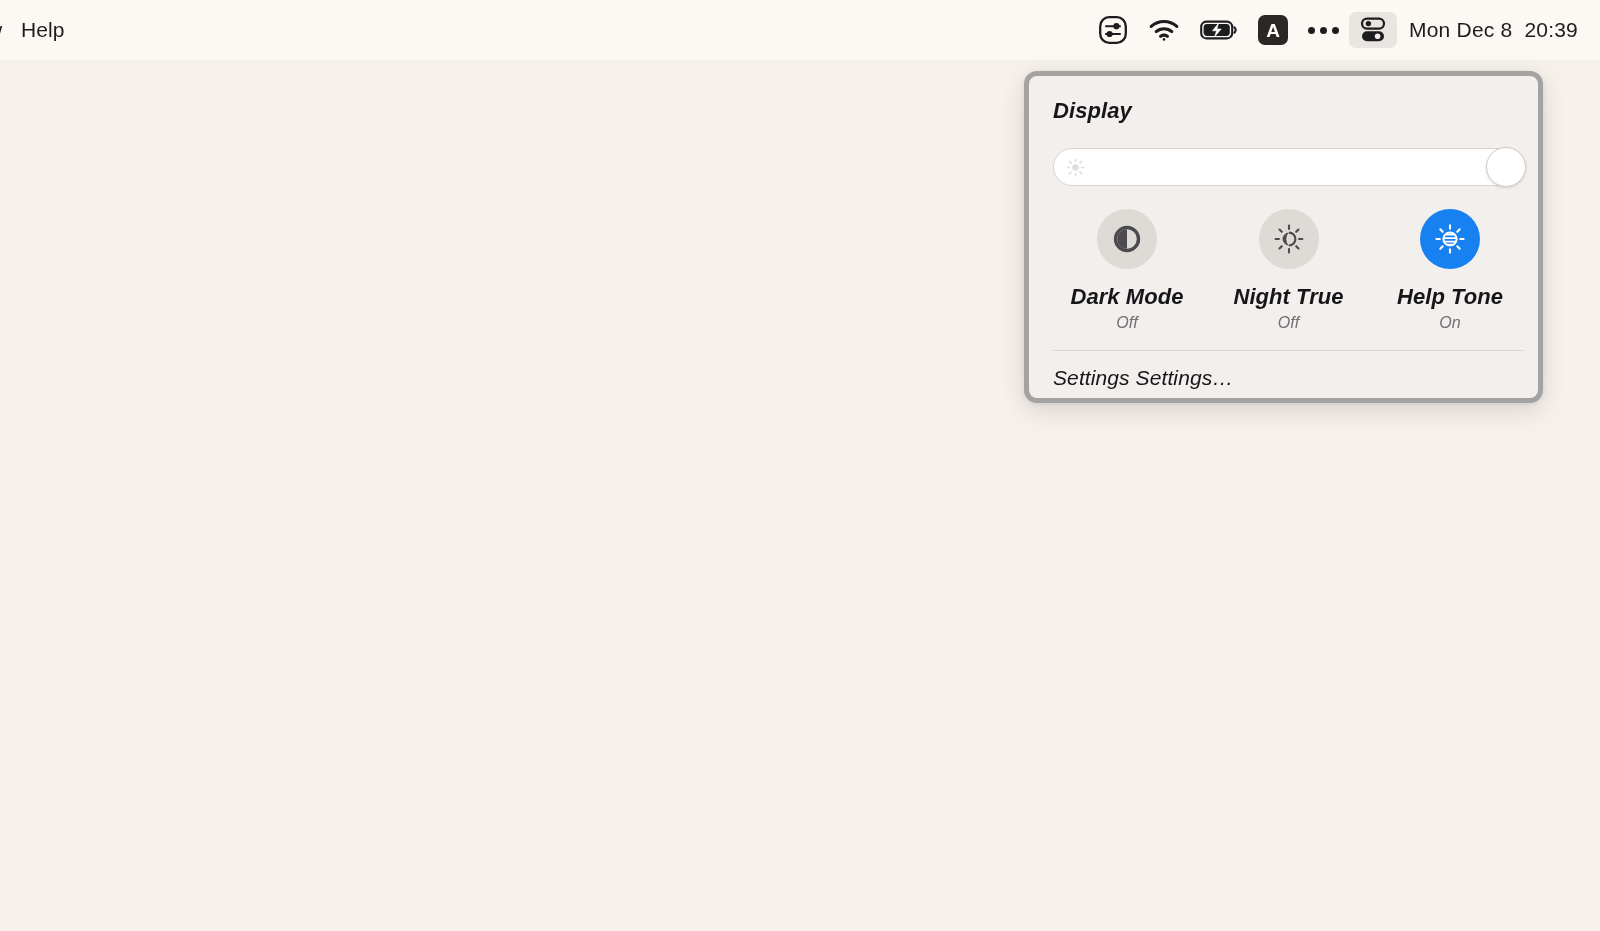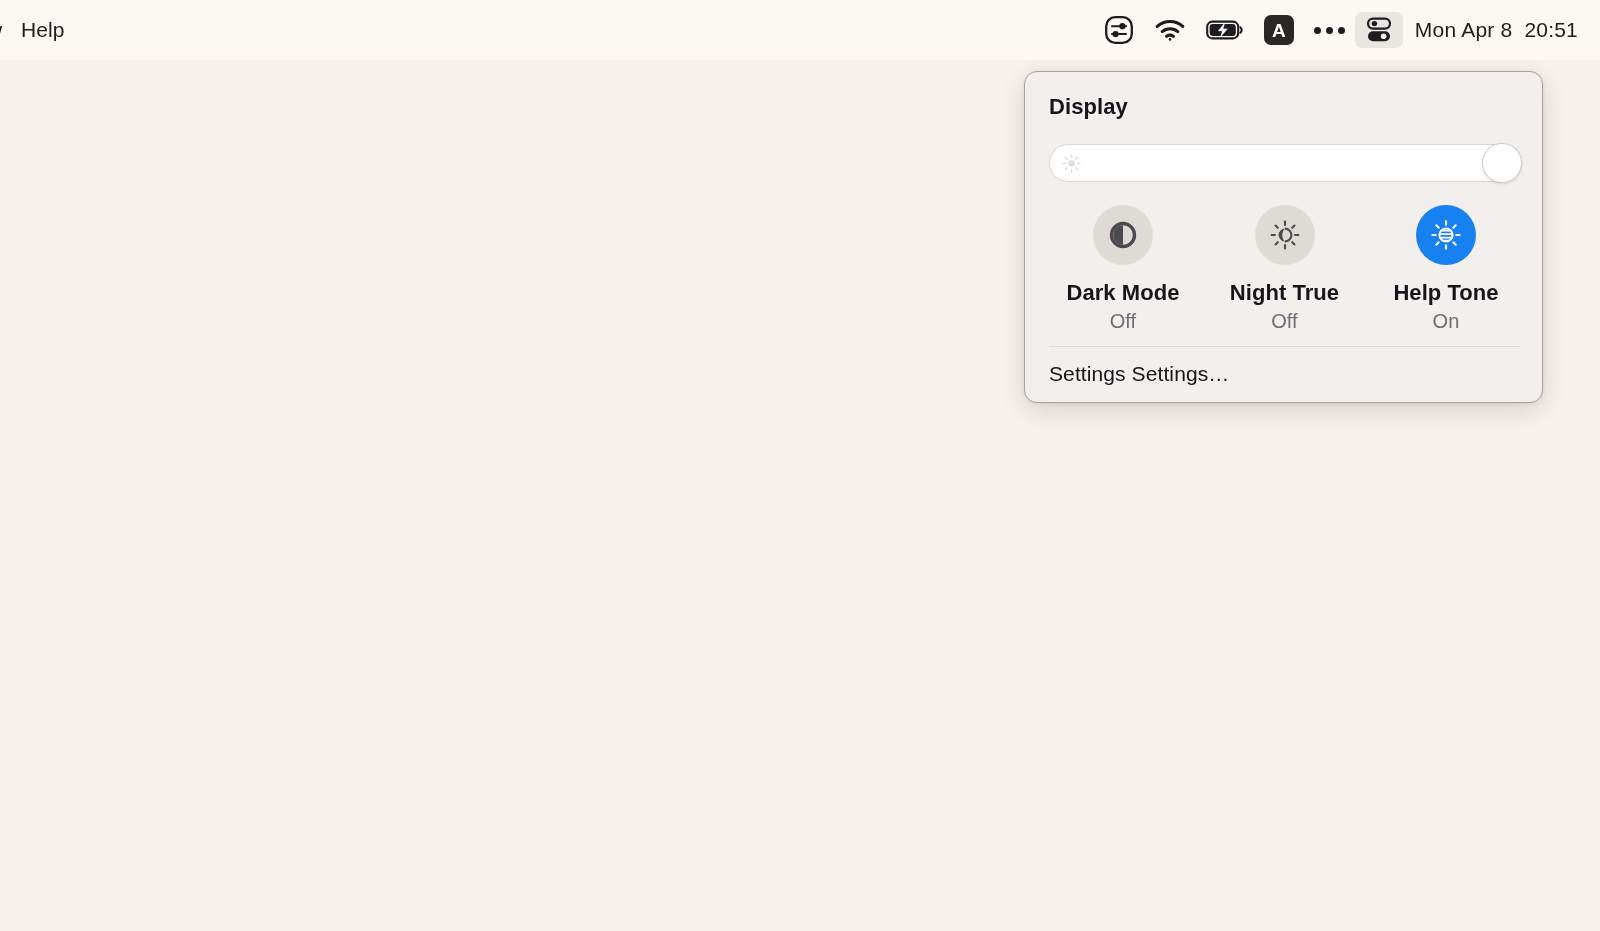--- a/index.html
+++ b/index.html
@@ -117,25 +117,26 @@
   }
 
   
   #display-popover {
     position: absolute;
     left: 1024px;
     top: 71px;
     width: 519px;
     height: 332px;
     background: #f2efec;
-    border: 1px solid #a3a3a3;
+    border: 5px solid #a3a3a3;
     border-radius: 13px;
     box-shadow: 0 7px 26px rgba(0,0,0,0.13), 0 1px 4px rgba(0,0,0,0.07);
     box-sizing: border-box;
     z-index: 10;
+    font-style: italic;
   }
   .popover-title {
     position: absolute;
     left: 24px;
     top: 22px;
     font-size: 22px;
     font-weight: 700;
     color: #16161a;
     letter-spacing: 0.1px;
   }
@@ -210,21 +211,21 @@
   .toggle-label {
     margin-top: 15px;
     font-size: 22px;
     font-weight: 700;
     color: #16161a;
     letter-spacing: 0.05px;
     white-space: nowrap;
   }
   .toggle-state {
     margin-top: 4px;
-    font-size: 20px;
+    font-size: 16px;
     color: #6f6f74;
     letter-spacing: 0.05px;
   }
 
   
   .popover-divider {
     position: absolute;
     left: 24px;
     top: 274px;
     width: 471px;
@@ -296,21 +297,21 @@
 
     <div class="status-item active">
       <svg width="28" height="26" viewBox="0 0 28 26">
         <rect x="3" y="1.6" width="22" height="10" rx="5" ry="5" fill="none" stroke="#1d1d1f" stroke-width="2.2"></rect>
         <circle cx="9.4" cy="6.6" r="2.7" fill="#1d1d1f"></circle>
         <rect x="3" y="14.2" width="22" height="10" rx="5" ry="5" fill="#1d1d1f"></rect>
         <circle cx="18.6" cy="19.2" r="2.8" fill="#efece9"></circle>
       </svg>
     </div>
 
-    <div class="clock">Mon Apr 8  20:51</div>
+    <div class="clock">Mon Dec 8  20:39</div>
   </div>
 </div>
 
 <div id="display-popover">
 
   <div class="popover-title">Display</div>
 
   <div class="slider-wrap">
     <div class="slider-track"></div>
     <svg class="slider-sun" viewBox="0 0 24 24">

